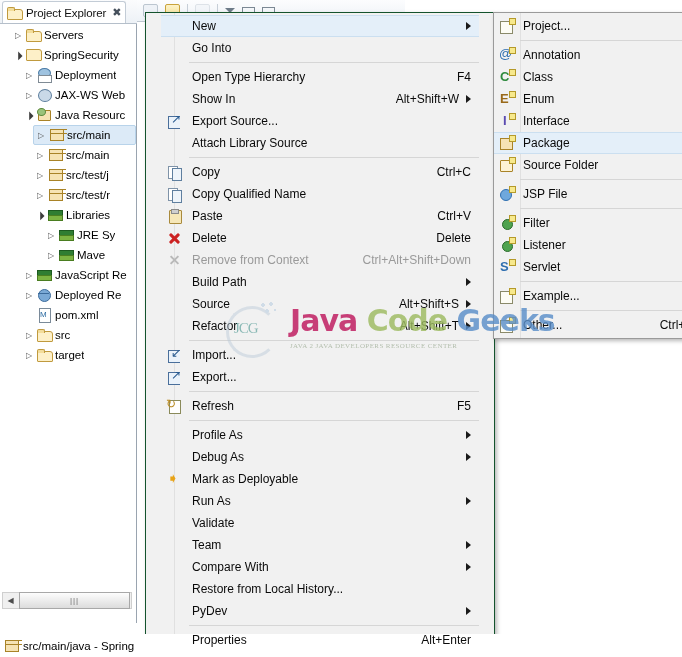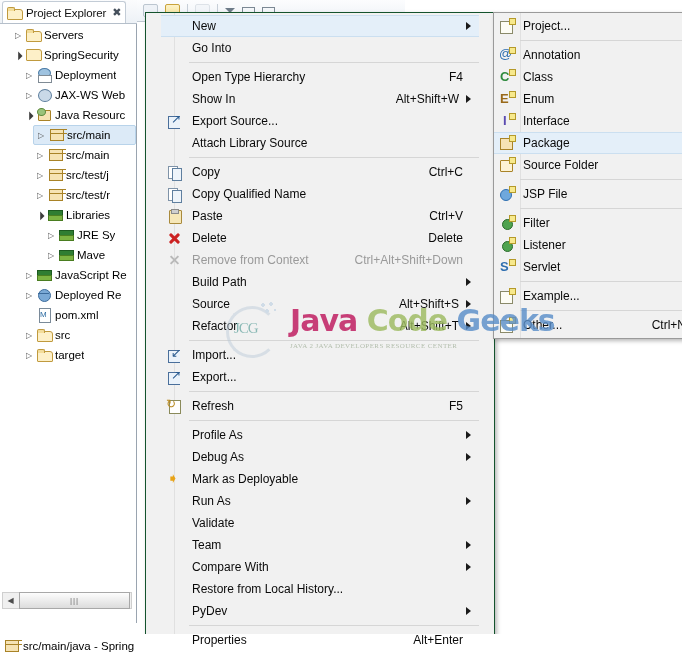--- a/index.html
+++ b/index.html
@@ -206,21 +206,21 @@
     border-right:1px solid #e0e0e0;
   }
   .mi {
     position:relative; height:22px; display:flex; align-items:center;
     font-size:12px; color:#0a0a0a; white-space:nowrap;
     padding-left:28px; box-sizing:border-box;
     z-index:2;
   }
   .mi .mlabel { padding-left: 3px; }
   .mi .maccel {
-    position:absolute; right:16px; font-size:12px; color:#0a0a0a;
+    position:absolute; right:8px; font-size:12px; color:#0a0a0a;
   }
   .mi .marrow {
     position:absolute; right:8px;
     width:0;height:0;border-top:4px solid transparent;border-bottom:4px solid transparent;
     border-left:5px solid #1a1a1a;
   }
   .mi .micon {
     position:absolute; left:4px; width:20px; height:18px;
     display:flex; align-items:center; justify-content:center;
   }

